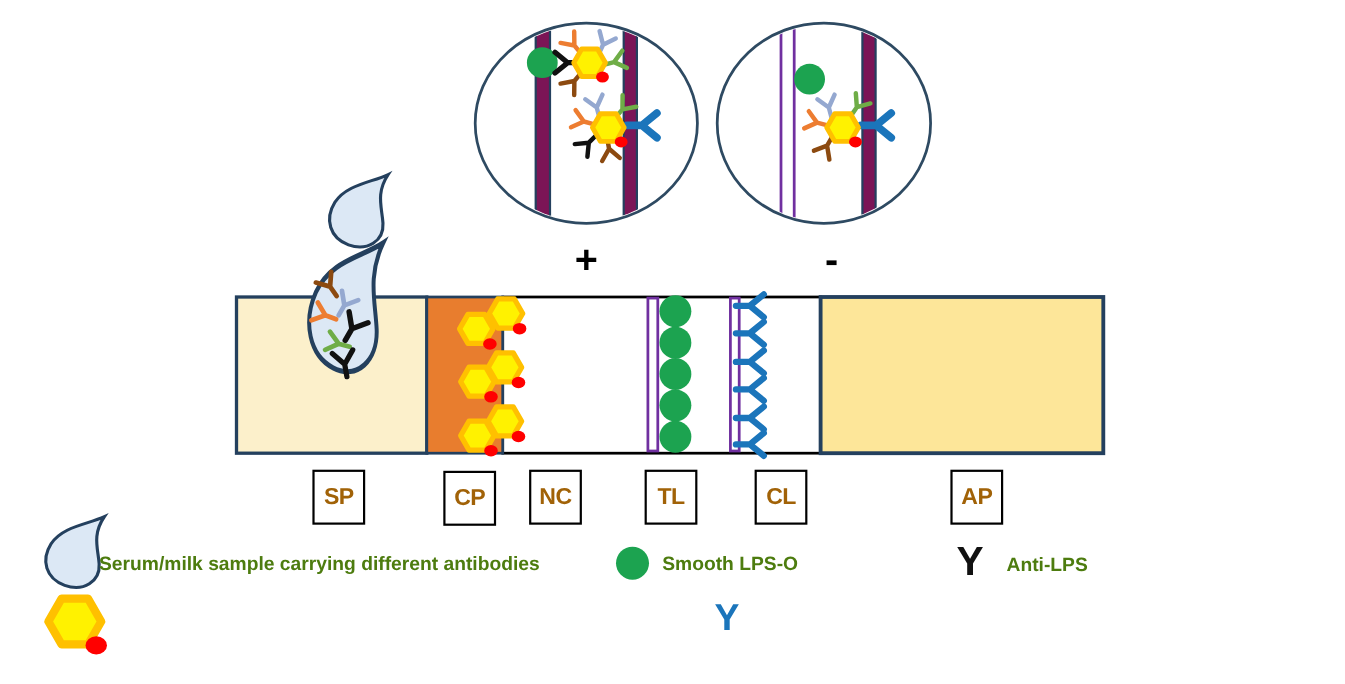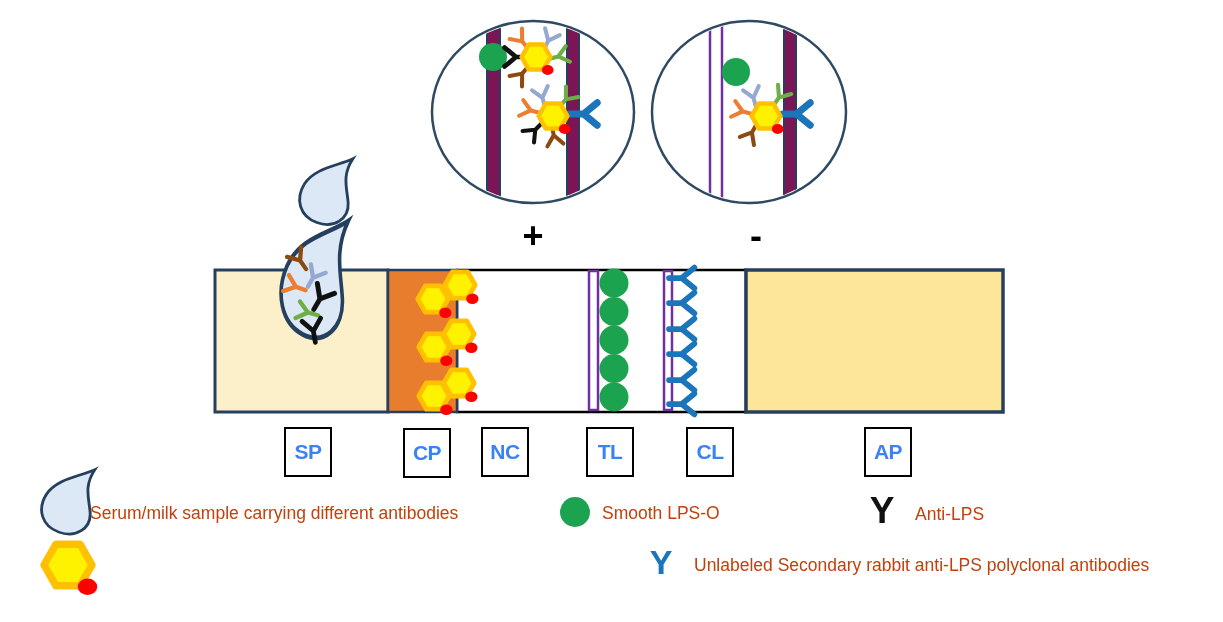--- a/index.html
+++ b/index.html
@@ -2,22 +2,22 @@
 <html><head>
 <meta charset="utf-8">
 <style>
   html,body{margin:0;padding:0;background:#ffffff;}
   .canvas{position:relative;width:1223px;height:622px;background:#fff;overflow:hidden;
           font-family:"Liberation Sans", sans-serif;}
   .abs{position:absolute;}
   .sign{font-weight:bold;font-size:36px;color:#000;transform:translate(-50%,-50%);}
   .stripbox{position:absolute;width:44px;height:46px;border:2.5px solid #000;background:#fff;
             display:flex;align-items:center;justify-content:center;
-            font-weight:bold;font-size:21px;color:#3b82f6;letter-spacing:-0.5px;}
-  .legend-text{position:absolute;font-weight:normal;font-size:17.5px;color:#c2410c;
+            font-weight:bold;font-size:21px;color:#a16207;letter-spacing:-0.5px;}
+  .legend-text{position:absolute;font-weight:bold;font-size:17.5px;color:#4d7c0f;
                transform:translateY(-50%);white-space:nowrap;}
   .glyph-y{position:absolute;font-weight:800;font-size:37px;line-height:1;
            transform:translate(-50%,-50%);}
   svg{position:absolute;top:0;left:0;}
 </style>
 </head>
 <body>
 
 <div class="canvas">
 
@@ -145,15 +145,14 @@
   <div class="stripbox" style="left:481px;top:427px;">NC</div>
   <div class="stripbox" style="left:586px;top:427px;">TL</div>
   <div class="stripbox" style="left:662px;top:427px;margin-left:24px;">CL</div>
   <div class="stripbox" style="left:864px;top:427px;">AP</div>
 
   <div class="legend-text" style="left:90px;top:513px;">Serum/milk sample carrying different antibodies</div>
   <div class="legend-text" style="left:602px;top:513px;">Smooth LPS-O</div>
   <div class="glyph-y" style="left:882px;top:510px;color:#111111;">Y</div>
   <div class="legend-text" style="left:915px;top:514px;">Anti-LPS</div>
   <div class="glyph-y" style="left:661px;top:562px;color:#1B75BB;font-size:34px;">Y</div>
-  <div class="legend-text" style="left:694px;top:565px;">Unlabeled Secondary rabbit anti-LPS polyclonal antibodies</div>
 
 </div>
 
 </body></html>

